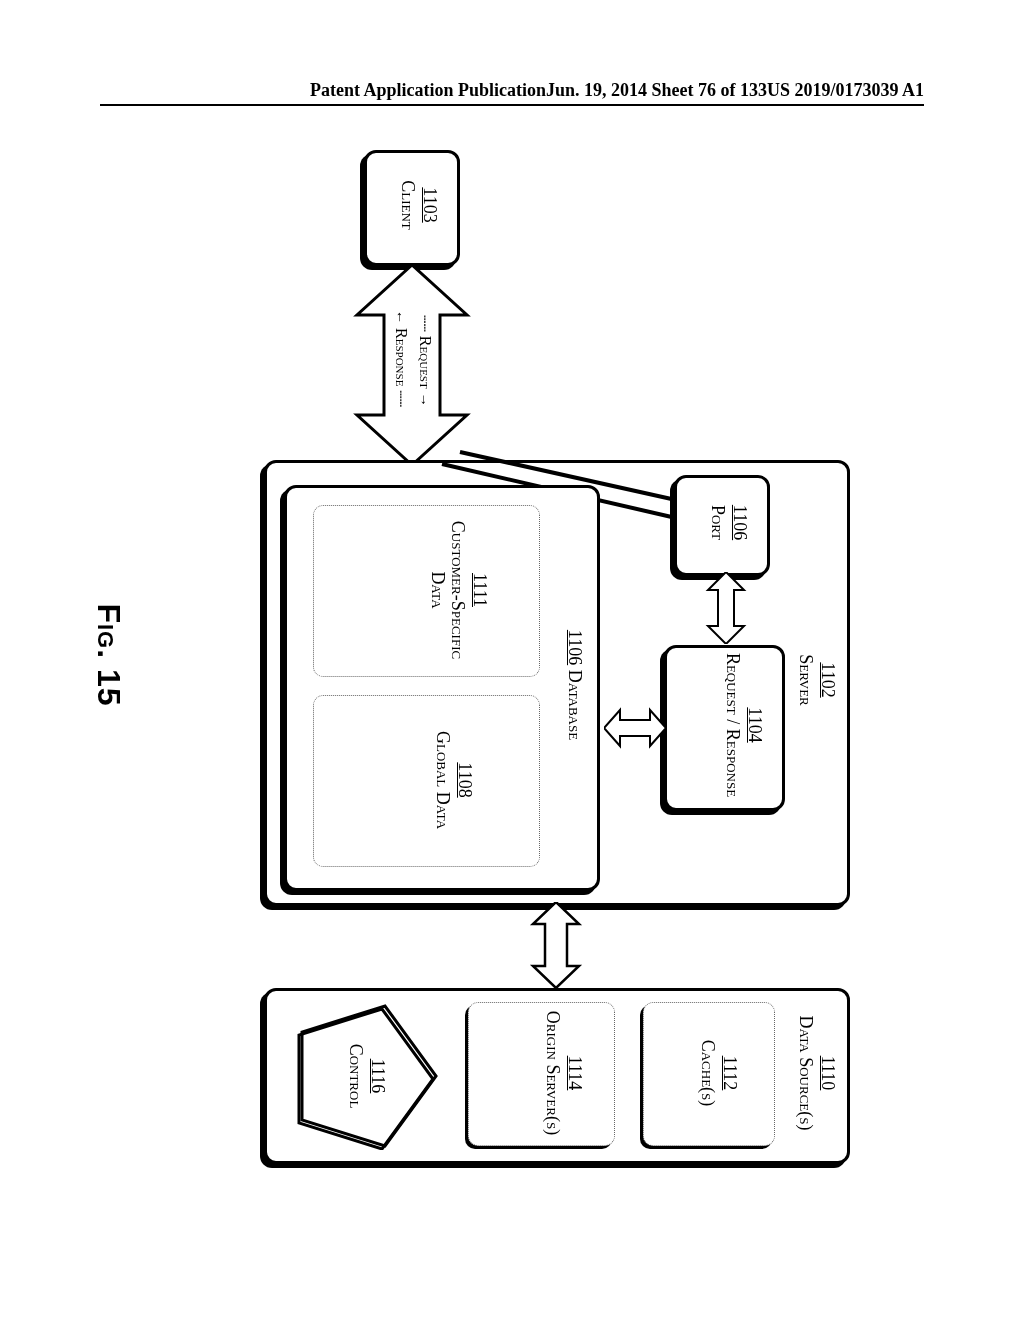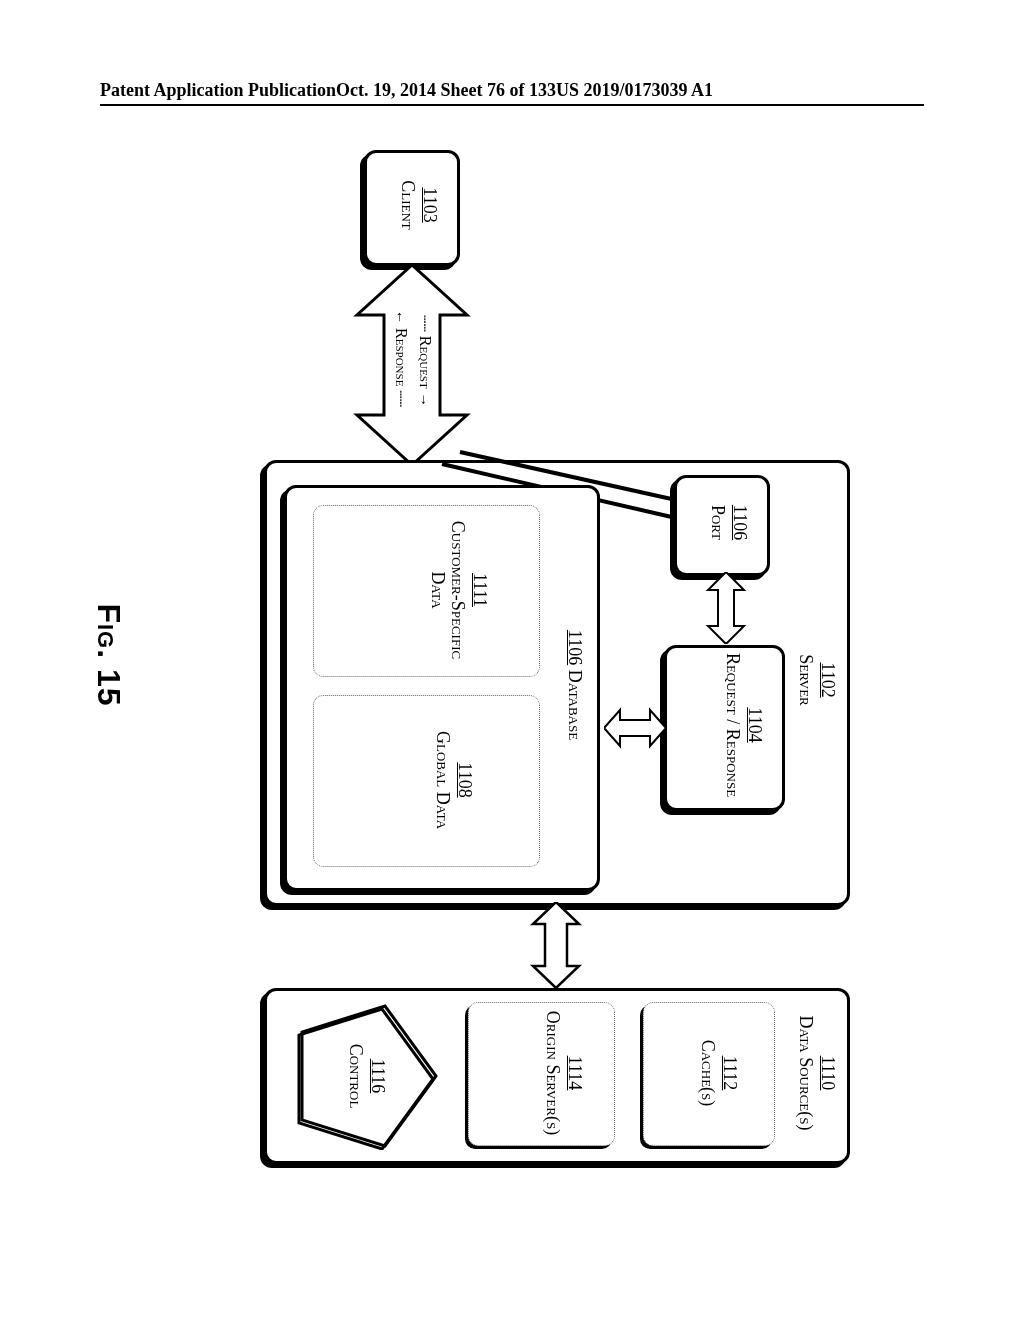--- a/index.html
+++ b/index.html
@@ -11,21 +11,21 @@
     height: 1320px;
     position: relative;
   }
   .header {
     position: absolute;
     top: 80px;
     left: 0;
     right: 0;
     padding: 0 100px;
     display: flex;
-    justify-content: flex-start;
+    justify-content: flex-end;
     font-size: 18px;
     font-weight: bold;
   }
   .header-rule {
     position: absolute;
     top: 104px;
     left: 100px;
     right: 100px;
     border-top: 2px solid #000;
   }
@@ -109,21 +109,21 @@
   
   .pentagon {
     position: absolute;
   }
 </style>
 </head>
 <body>
 
 <div class="header">
   <span>Patent Application Publication</span>
-  <span>Oct. 19, 2014  Sheet 76 of 133</span>
+  <span>Jun. 19, 2014  Sheet 76 of 133</span>
   <span>US 2019/0173039 A1</span>
 </div>
 <div class="header-rule"></div>
 
 <div class="figure-area">
   <div class="stage">
 
     <div class="box" style="left:10px; top:520px; width:110px; height:90px;"></div>
     <div class="lbl" style="left:10px; top:540px; width:110px;">
       <span class="num">1103</span>

